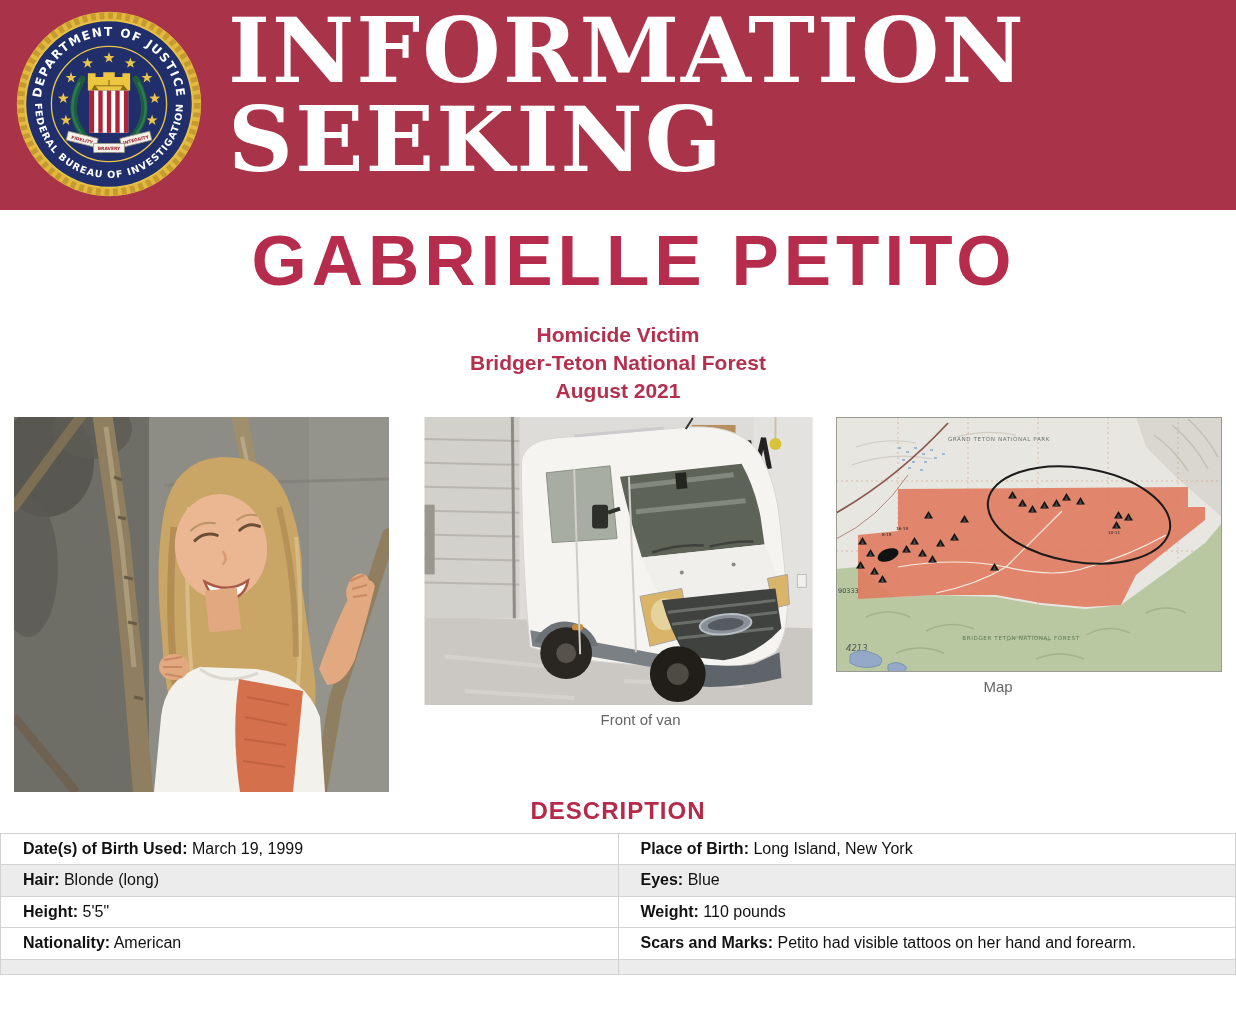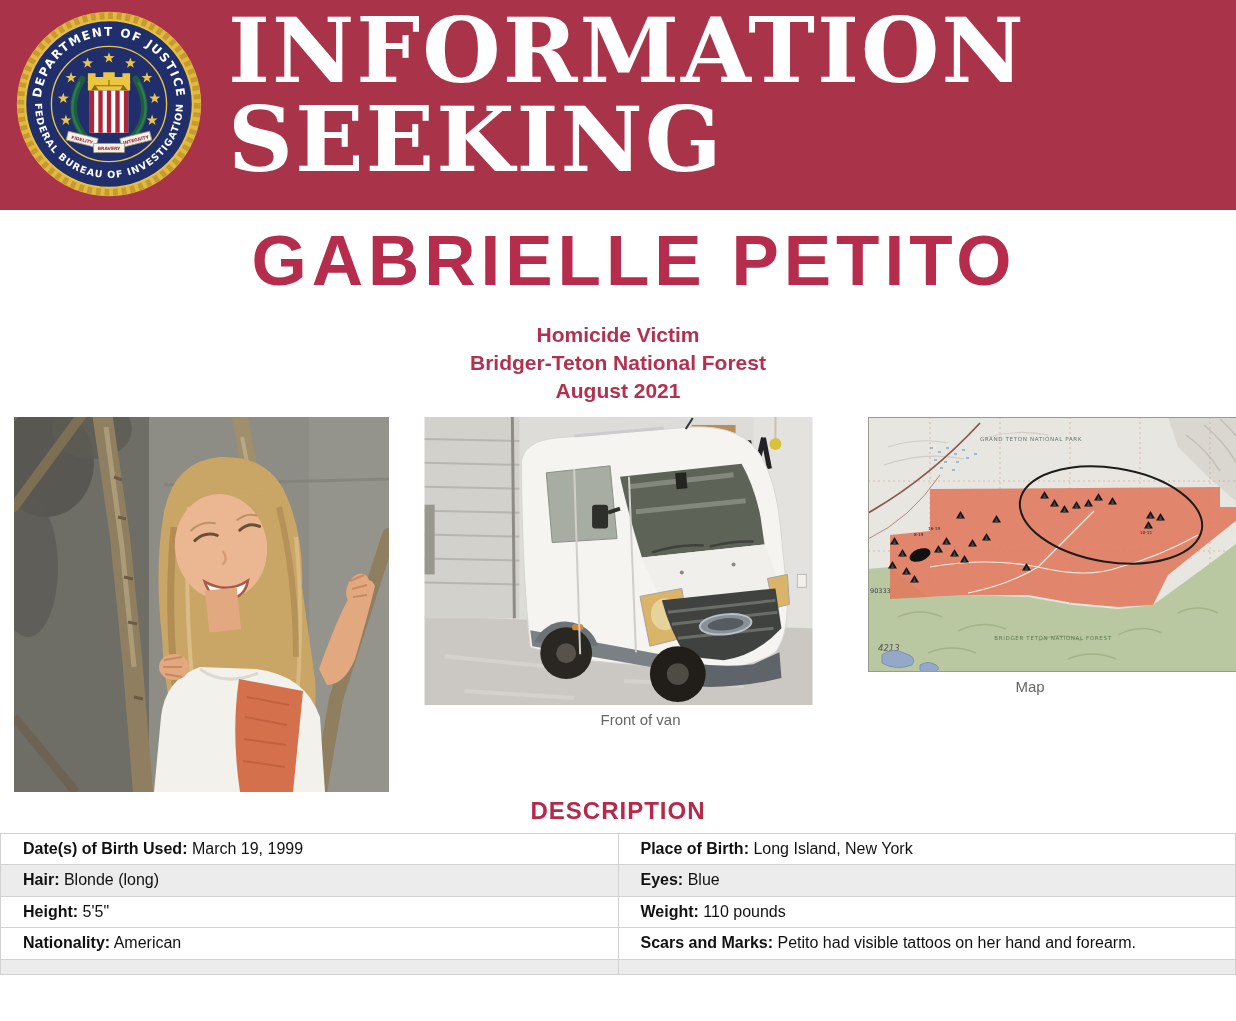--- a/index.html
+++ b/index.html
@@ -17,21 +17,21 @@
   .subject-name{margin:14px 0 0 0;text-align:center;color:#b62c4c;
      font-size:71px;font-weight:bold;letter-spacing:5px;line-height:1.05;padding-left:32px;}
   .case-lines{margin-top:22px;text-align:center;color:#b3304e;
      font-weight:bold;font-size:21px;line-height:28px;}
 
   
   .media-row{position:relative;width:1236px;height:375px;margin-top:12px;}
   .figure{position:absolute;top:0;}
   .fig-portrait{left:14px;width:375px;}
   .fig-van{left:424px;width:433px;}
-  .fig-map{left:868px;width:324px;}
+  .fig-map{left:836px;width:324px;}
   .figure svg{display:block;}
   .caption{margin-top:6px;text-align:center;color:#666666;font-size:15px;}
 
   
   .desc-heading{margin-top:5px;text-align:center;color:#b5294b;
      font-size:24px;font-weight:bold;letter-spacing:1px;}
   table.desc{width:1236px;border-collapse:collapse;table-layout:fixed;
      margin-top:8px;font-size:16px;color:#111111;}
   table.desc td{border:1px solid #d2d2d2;padding:4px 9px 5px 22px;
      vertical-align:top;line-height:1.35;}

